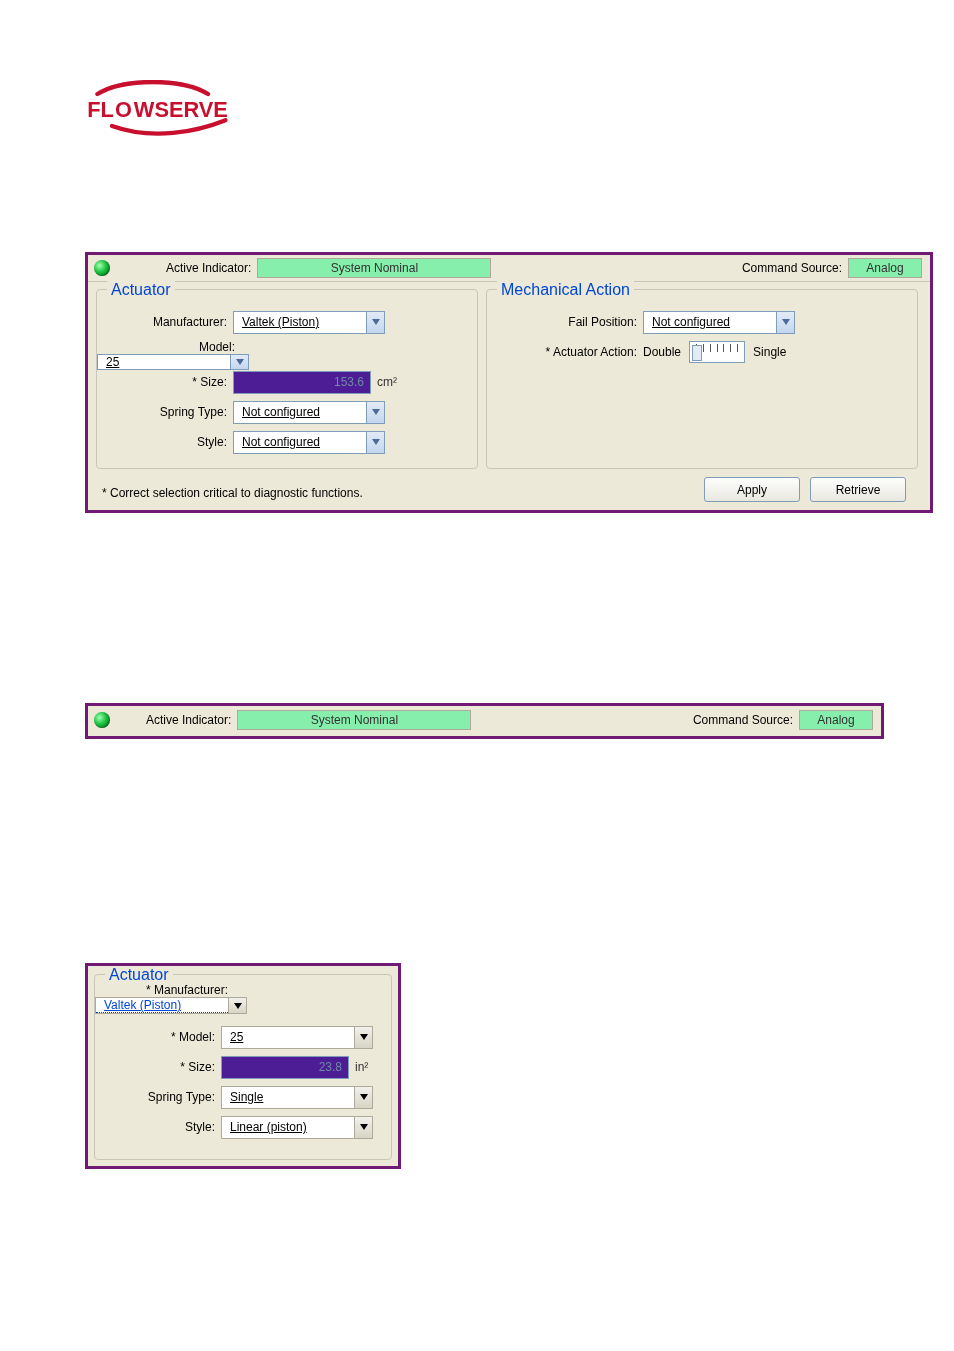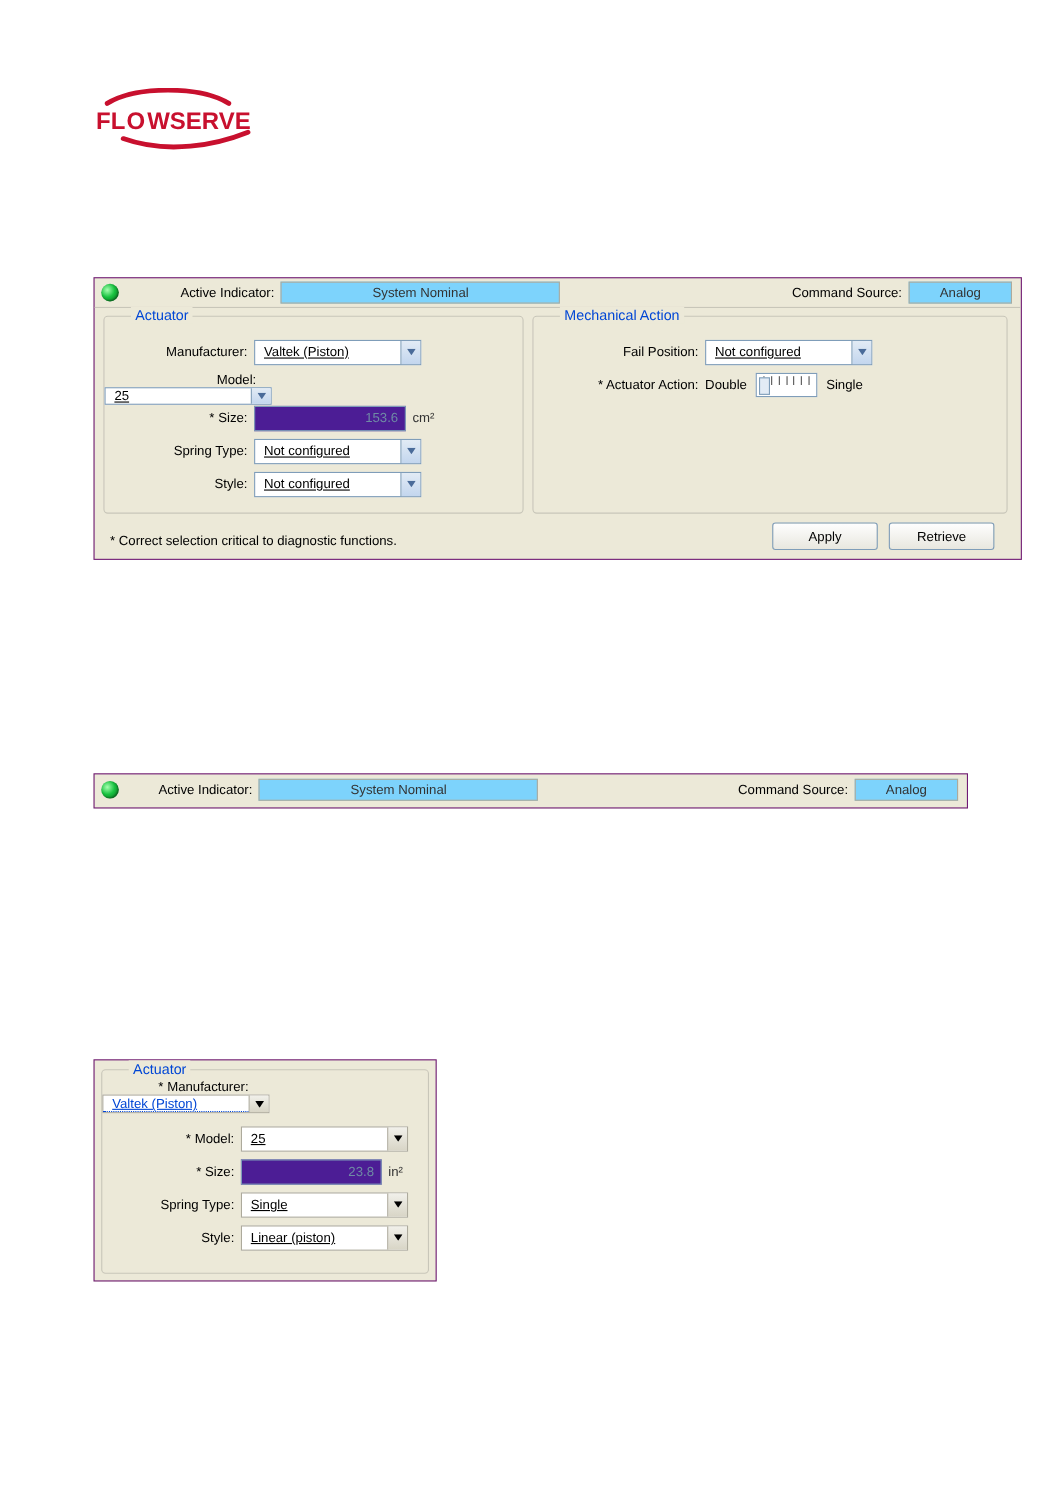--- a/index.html
+++ b/index.html
@@ -14,21 +14,21 @@
   .logo-wrap {
     padding: 80px 14px 0 80px;
   }
   .logo {
     width: 160px;
     height: 60px;
   }
   .panel {
     position: absolute;
     background: #ece9d8;
-    border: 1px solid #701a75;
+    border: 3px solid #701a75;
   }
   
   #panel1 {
     left: 85px;
     top: 252px;
     width: 842px;
     height: 255px;
   }
   .status-bar {
     position: relative;
@@ -40,25 +40,25 @@
   .status-led {
     width: 16px;
     height: 16px;
     border-radius: 50%;
     margin: 0 6px 0 6px;
     background: radial-gradient(circle at 35% 35%, #a6ffb0 0%, #18c240 45%, #0a7a22 100%);
     box-shadow: inset -1px -1px 2px rgba(0,0,0,.4);
   }
   .drop-box {
     border: 1px solid #adaa9c;
-    background: #7dd3fc;
+    background: #86efac;
     height: 18px;
     display: inline-flex;
     align-items: center;
-    padding: 0 16px;
+    padding: 0 6px;
     color: #333;
   }
   .status-bar .drop-box { margin-left: 6px; }
   .lbl {
     color: #000;
   }
   .status-spacer { flex: 1; }
   .status-seg {
     display: flex;
     align-items: center;
@@ -69,22 +69,21 @@
     border: 1px solid #c8c6b9;
     border-radius: 4px;
   }
   .groupbox > .legend {
     position: absolute;
     top: -9px;
     left: 10px;
     background: #ece9d8;
     padding: 0 4px;
     color: #0046d5;
-    font-size: 13px;
-    margin-left: 14px;
+    font-size: 16px;
   }
   
   #gb-actuator1 {
     left: 8px;
     top: 34px;
     width: 380px;
     height: 178px;
   }
   #gb-mech {
     left: 398px;

